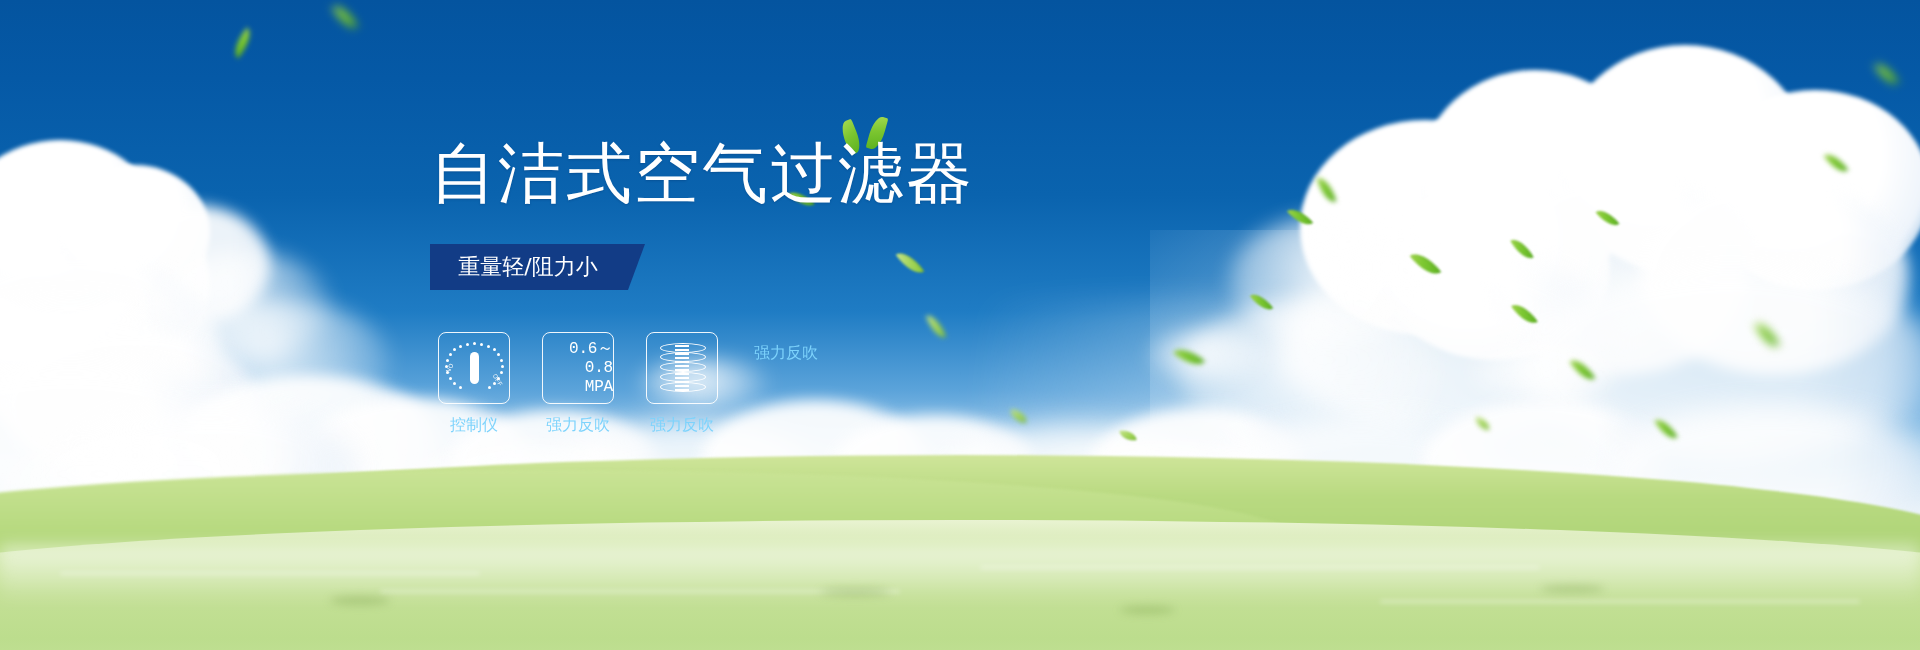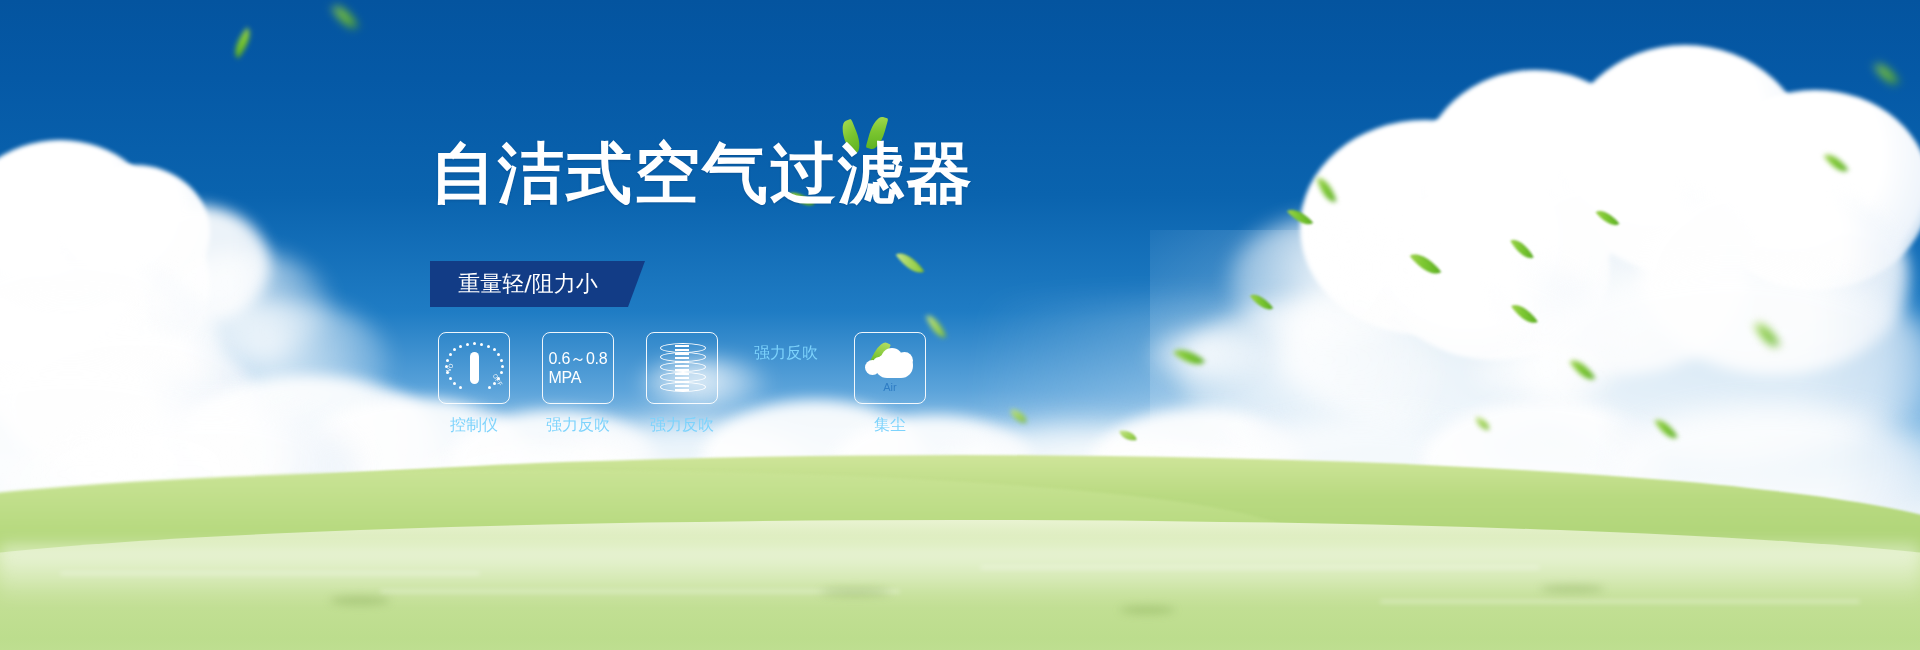--- a/index.html
+++ b/index.html
@@ -96,38 +96,38 @@
   .leaf.blur1{filter:blur(1px);} .leaf.blur2{filter:blur(2.5px);} .leaf.blur3{filter:blur(5px);}
   .leaf.pale{background:linear-gradient(135deg,#c6e48a 0%,#a5d65c 50%,#8ccb3e 100%);}
 
   
   .content{position:absolute;left:0;top:0;width:1920px;height:650px;}
 
   .title{
     position:absolute;left:430px;top:135px;
     font-size:66px;line-height:78px;letter-spacing:2px;
     color:#ffffff;white-space:nowrap;
-    font-weight:700;
+    font-weight:400;
     font-family:"DejaVu Sans","Liberation Sans",sans-serif;
     text-shadow:0 1px 2px rgba(0,40,90,.25);
   }
 
   
   .sprout{position:absolute;left:838px;top:112px;width:60px;height:46px;}
   .sprout .lf{
     position:absolute;width:14px;height:34px;
     background:linear-gradient(160deg,#a7da52 0%,#7cc630 45%,#5ab01e 100%);
     border-radius:60% 10% 60% 10%;
   }
   .sprout .lf.l{left:6px;top:8px;transform:rotate(-22deg);}
   .sprout .lf.r{left:32px;top:4px;transform:rotate(16deg);}
 
   
   .badges{
-    position:absolute;left:430px;top:261px;
+    position:absolute;left:430px;top:244px;
     height:46px;display:flex;
   }
   .badge{
     position:relative;
     display:flex;align-items:center;justify-content:center;
     font-size:22px;line-height:1;
     font-family:"DejaVu Sans","Liberation Sans",sans-serif;
     white-space:nowrap;
   }
   .badge-primary{
@@ -156,22 +156,22 @@
   .feature-box{
     width:72px;height:72px;
     border:1.6px solid rgba(255,255,255,.92);
     border-radius:8px;
     display:flex;flex-direction:column;
     align-items:center;justify-content:center;
     color:#ffffff;
     box-sizing:border-box;
   }
   .feature-text{
-    font-size:16px;line-height:19px;text-align:left;
-    font-family:Liberation Sans, sans-serif;
+    font-size:16px;line-height:19px;text-align:right;
+    font-family:Liberation Mono, monospace;
     letter-spacing:-.2px;
   }
   .feature-text .ln2{font-size:16px;}
   .feature-caption{
     margin-top:11px;font-size:16px;color:#7dd3fc;white-space:nowrap;
     font-family:"DejaVu Sans","Liberation Sans",sans-serif;
   }
 
   
   .dial{position:relative;width:56px;height:56px;}
@@ -386,30 +386,16 @@
             <div class="ring" style="top:39px;"></div>
           </div>
         </div>
         <div class="feature-caption">强力反吹</div>
       </div>
 
       <div class="feature">
         <div class="feature-caption">强力反吹</div>
       </div>
 
-      <div class="feature">
-        <div class="feature-box">
-          <div class="airicon">
-            <div class="leafi"></div>
-            <div class="c4"></div>
-              <div class="c5"></div>
-            <div class="c2"></div>
-              <div class="c3"></div>
-              <div class="c1"></div>
-            <div class="airtxt">Air</div>
-          </div>
-        </div>
-        <div class="feature-caption">集尘</div>
-      </div>
 
     </div>
   </div>
 </div>
 
 </body></html>

